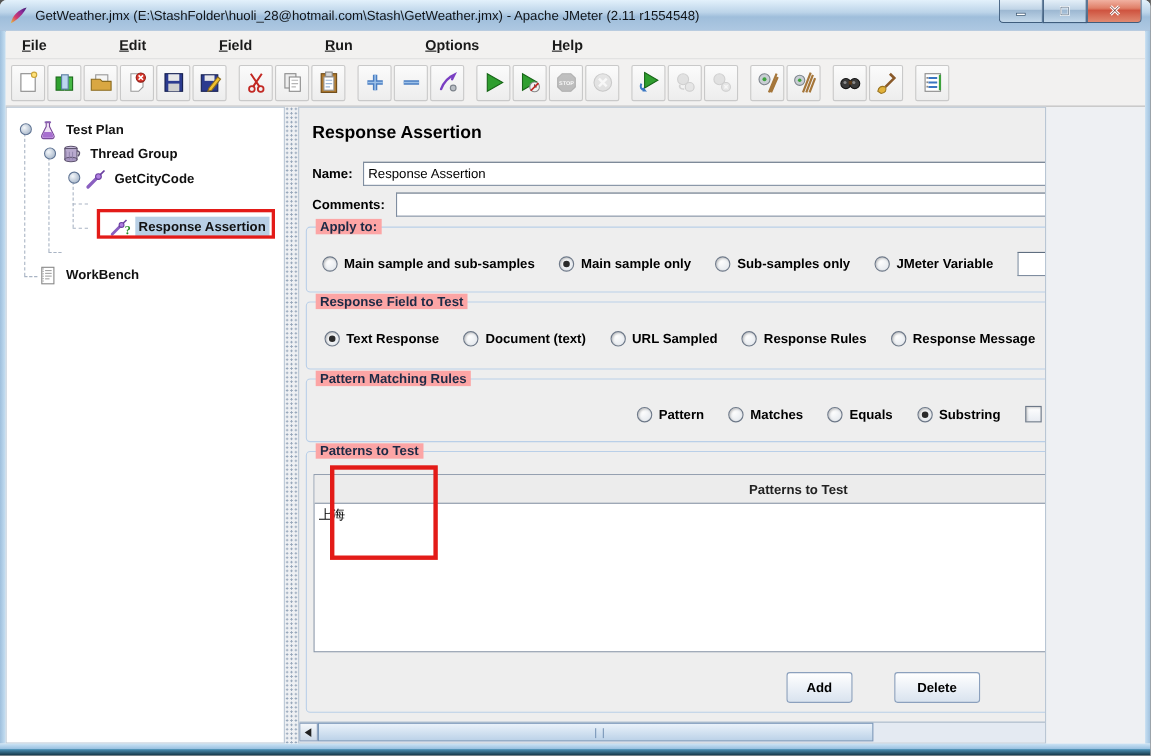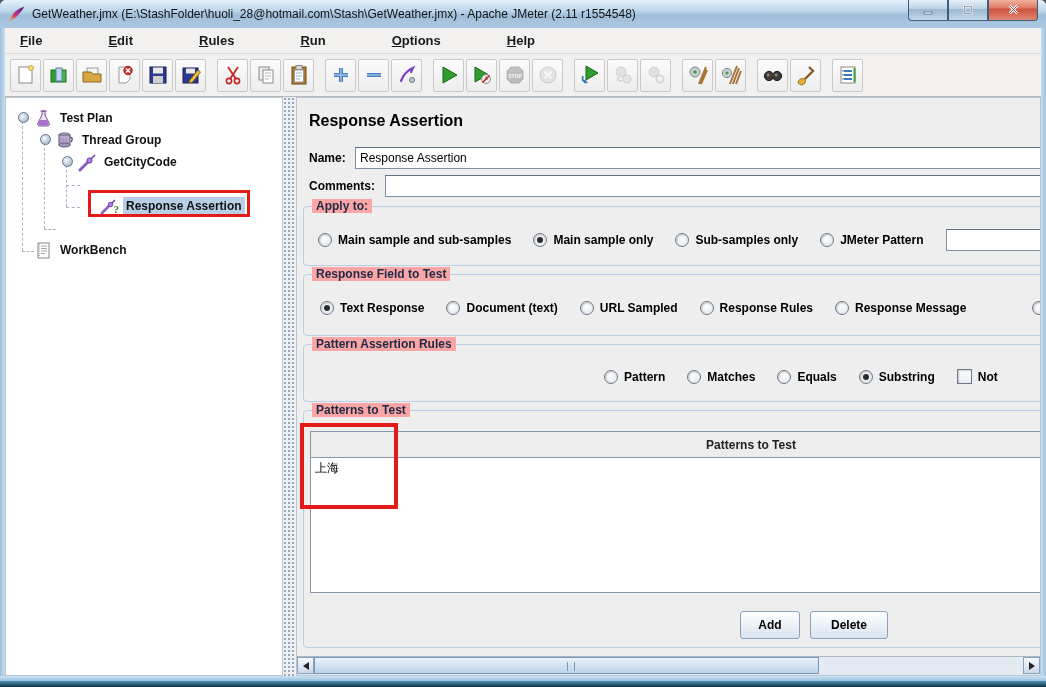--- a/index.html
+++ b/index.html
@@ -31,21 +31,21 @@
   .menu-item::first-letter{text-decoration:underline;}
   
   .toolbar{position:absolute;left:5px;top:54px;width:1036px;height:43px;background:#f2f1f0;
     border-bottom:1px solid #b9b9b9;display:flex;align-items:center;padding-left:4px;box-sizing:border-box;}
   .tbtn{width:31px;height:33px;margin:0 1px;border:1px solid #c9c9c9;border-radius:2px;background:linear-gradient(#fbfbfb,#ededed);
     display:flex;align-items:center;justify-content:center;box-sizing:border-box;}
   .tbtn svg{width:22px;height:22px;}
   .tbtn.disabled svg{opacity:.35;filter:grayscale(1);}
   .tgap{width:9px;}
   
-  .content{position:absolute;left:5px;top:97px;width:1036px;height:579px;display:flex;}
+  .content{position:absolute;left:5px;top:97px;width:946px;height:579px;display:flex;}
   .tree-panel{position:relative;width:278px;height:579px;background:#fff;border:1px solid #b9c6d4;box-sizing:border-box;}
   .splitter{width:13px;height:579px;background:#eef0f3;
     background-image:radial-gradient(#98a8bb 0.9px,transparent 1px);background-size:4px 4px;}
   .main-panel{position:relative;width:745px;height:579px;background:#eeeeee;border:1px solid #b9c6d4;box-sizing:border-box;overflow:hidden;}
   .main-inner{position:absolute;left:2px;top:2px;width:1200px;height:556px;}
   
   .tree-row{position:absolute;height:22px;display:flex;align-items:center;font-size:12px;font-weight:bold;color:#111;}
   .tree-row .ticon{width:19px;height:19px;margin-right:4px;flex:0 0 auto;}
   .tlabel{padding:2px 3px;white-space:nowrap;}
   .tlabel.selected{background:#b8cfe5;}
@@ -126,21 +126,21 @@
             <path d="M2.5 2.5 L9.5 9.5 M9.5 2.5 L2.5 9.5" stroke="#fff" stroke-width="2.4"></path>
             <path d="M2.5 2.5 L9.5 9.5 M9.5 2.5 L2.5 9.5" stroke="#5a1410" stroke-width="0.7"></path>
           </svg>
       </div>
     </div>
   </div>
 
   <div class="menubar">
     <span class="menu-item">File</span>
     <span class="menu-item">Edit</span>
-    <span class="menu-item">Rules</span>
+    <span class="menu-item">Field</span>
     <span class="menu-item">Run</span>
     <span class="menu-item">Options</span>
     <span class="menu-item">Help</span>
   </div>
 
   <div class="toolbar">
     <div class="tbtn">
         <svg viewBox="0 0 22 22">
           <rect x="4" y="3" width="13" height="16" fill="#fff" stroke="#8a8a8a"></rect>
           <circle cx="16" cy="4" r="2.4" fill="#ffe27a" stroke="#c9a33a"></circle>
@@ -397,21 +397,21 @@
             <span class="radio-item">
                 <span class="rdot sel"></span>
                 <span>Main sample only</span>
               </span>
             <span class="radio-item">
                 <span class="rdot"></span>
                 <span>Sub-samples only</span>
               </span>
             <span class="radio-item">
                 <span class="rdot"></span>
-                <span>JMeter Pattern</span>
+                <span>JMeter Variable</span>
               </span>
             <input class="txt" style="position: static; width: 120px;" value="">
           </div>
         </div>
 
         <div class="gbox" style="top:174px;height:60px;">
           <span class="gtitle">Response Field to Test</span>
           <div class="radio-row" style="top:26px;padding-left:16px;">
             <span class="radio-item">
                 <span class="rdot sel"></span>
@@ -434,21 +434,21 @@
                 <span>Response Message</span>
               </span>
           </div>
           <span class="radio-item" style="position:absolute;left:728px;top:26px;">
               <span class="rdot"></span>
               <span></span>
             </span>
         </div>
 
         <div class="gbox" style="top:244px;height:56px;">
-          <span class="gtitle">Pattern Assertion Rules</span>
+          <span class="gtitle">Pattern Matching Rules</span>
           <div class="radio-row" style="top:24px;padding-left:300px;">
             <span class="radio-item">
                 <span class="rdot"></span>
                 <span>Pattern</span>
               </span>
             <span class="radio-item">
                 <span class="rdot"></span>
                 <span>Matches</span>
               </span>
             <span class="radio-item">
@@ -466,21 +466,21 @@
           </div>
         </div>
 
         <div class="gbox" style="top:310px;height:236px;">
           <span class="gtitle">Patterns to Test</span>
           <div class="ptable">
             <div class="thead">Patterns to Test</div>
             <div class="tbody">上海</div>
           </div>
           <div class="btn" style="left:436px;top:200px;width:58px;">Add</div>
-          <div class="btn" style="left:506px;top:200px;width:76px;">Delete</div>
+          <div class="btn" style="left:534px;top:200px;width:76px;">Delete</div>
         </div>
       </div>
 
       <div class="hscroll">
         <div class="sarrow">
             <span class="tri" style="border-top:4px solid transparent;border-bottom:4px solid transparent;border-right:6px solid #222;"></span>
           </div>
         <div class="strack">
             <div class="sthumb"></div>
           </div>

